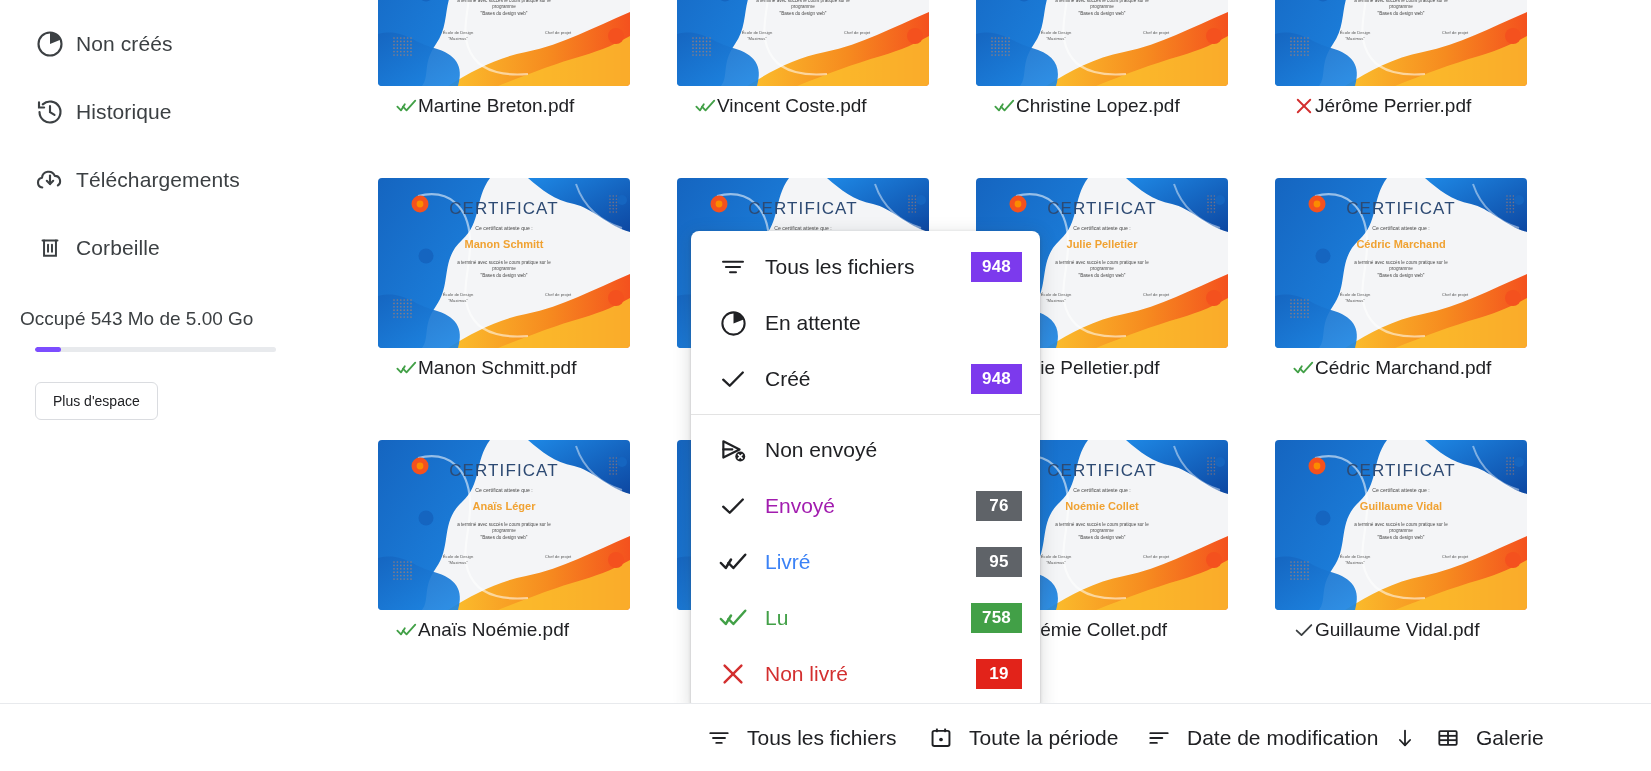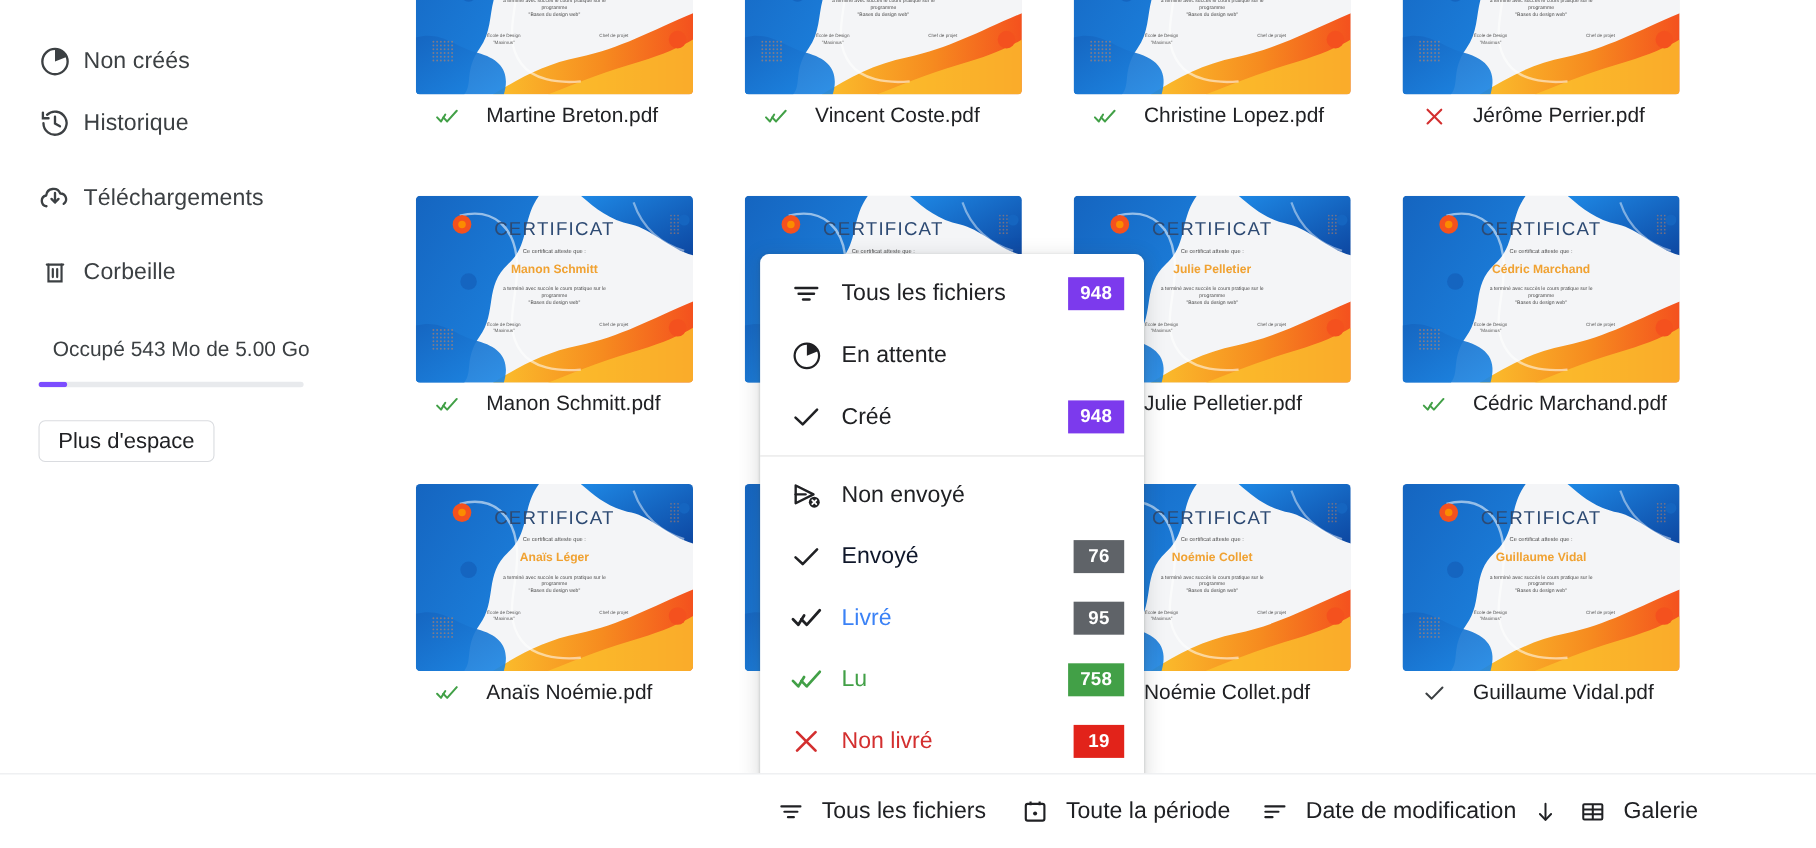--- a/index.html
+++ b/index.html
@@ -14,43 +14,43 @@
   
   .sidebar { position:absolute; left:0; top:0; width:350px; height:771px; background:#fff; }
   .nav-item {
     position:absolute; left:24px; display:flex; align-items:center;
     height:54px; width:300px; cursor:pointer; border-radius:27px;
   }
   .nav-ico { width:52px; display:flex; align-items:center; justify-content:center; color:#3c4043; flex:0 0 52px; }
   .nav-label { font-size:21px; color:#3c4043; letter-spacing:.1px; white-space:nowrap; }
 
   .storage-text {
-    position:absolute; left:48px; top:308px; font-size:19px; color:#3c4043; white-space:nowrap;
+    position:absolute; left:20px; top:308px; font-size:19px; color:#3c4043; white-space:nowrap;
   }
   .storage-bar {
     position:absolute; left:35px; top:347px; width:241px; height:5px;
     background:#e8eaed; border-radius:3px; overflow:hidden;
   }
   .storage-fill { height:100%; background:#7c4dff; border-radius:3px; }
   .more-space-btn {
     position:absolute; left:35px; top:382px; height:38px; padding:0 17px;
     border:1px solid #dadce0; border-radius:6px; background:#fff;
-    font-size:20px; color:#202124; font-family:"Liberation Sans", sans-serif;
+    font-size:14px; color:#202124; font-family:"Liberation Sans", sans-serif;
     display:flex; align-items:center; cursor:pointer; white-space:nowrap;
   }
 
   
   .grid { position:absolute; left:378px; top:-84px; width:1273px; }
   .file-cell { position:absolute; width:252px; }
   .thumb {
     position:relative; width:252px; height:170px; border-radius:4px;
     overflow:hidden; background:#f1f2f4;
   }
   .thumb svg { display:block; width:100%; height:100%; }
-  .file-row { display:flex; align-items:center; height:40px; padding-left:18px; gap:24px; }
+  .file-row { display:flex; align-items:center; height:40px; padding-left:18px; gap:0; }
   .file-name { font-size:19px; color:#202124; white-space:nowrap; }
   .st-ico { width:22px; height:22px; flex:0 0 22px; display:flex; align-items:center; justify-content:center; }
 
   
   .menu {
     position:absolute; left:691px; top:231px; width:349px;
     background:#fff; border-radius:8px;
     box-shadow: 0 1px 3px rgba(60,64,67,.3), 0 4px 16px 3px rgba(60,64,67,.15);
     padding:8px 0 8px 0; z-index:40;
   }
@@ -76,21 +76,21 @@
   .bb-ico { display:flex; align-items:center; color:#202124; }
   .bb-label { font-size:21px; color:#202124; white-space:nowrap; }
 </style>
 </head>
 <body>
 
 <div id="app">
 
   <div class="sidebar">
 
-    <div class="nav-item" style="top:29px">
+    <div class="nav-item" style="top:17px">
       <span class="nav-ico">
         <svg width="30" height="30" viewBox="0 0 24 24" fill="none">
           <circle cx="12" cy="12" r="9.2" stroke="#3c4043" stroke-width="1.7"></circle>
           <path d="M12 12 V3.1 A8.9 8.9 0 0 1 20.3 8.6 Z" fill="#3c4043"></path>
         </svg>
       </span>
       <span class="nav-label">Non créés</span>
     </div>
 
     <div class="nav-item" style="top:153px">
@@ -1548,21 +1548,21 @@
           </svg>
         </span>
         <span class="mi-label" style="color:#202124">Non envoyé</span>
       </div>
       <div class="menu-item">
         <span class="mi-ico">
           <svg width="28" height="28" viewBox="0 0 24 24" fill="none" stroke="#202124" stroke-width="2" stroke-linecap="round" stroke-linejoin="round">
       <polyline points="3.6,12.6 9.2,17.8 20.4,6.4"></polyline>
           </svg>
         </span>
-        <span class="mi-label" style="color:#0f172a">Envoyé</span>
+        <span class="mi-label" style="color:#a21caf">Envoyé</span>
         <span class="mi-badge" style="background:#5f6368">76</span>
       </div>
       <div class="menu-item">
         <span class="mi-ico">
           <svg width="30" height="30" viewBox="0 0 24 24" fill="none" stroke="#202124" stroke-width="2" stroke-linecap="round" stroke-linejoin="round">
       <polyline points="1.5,12.8 5.4,16.8 9.6,10"></polyline>
             <polyline points="7.6,12.8 11.5,16.8 21,6.2"></polyline>
           </svg>
         </span>
         <span class="mi-label" style="color:#3b82f6">Livré</span>

